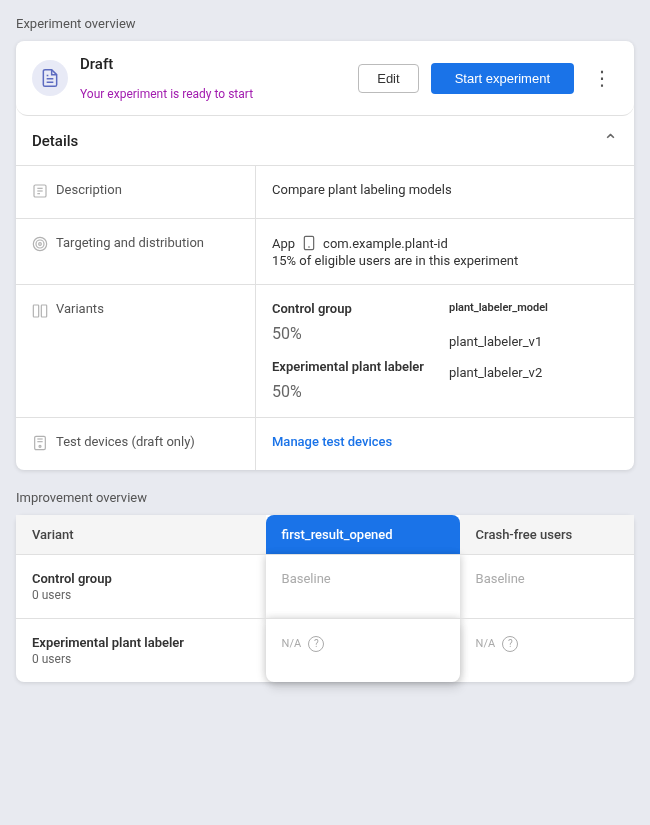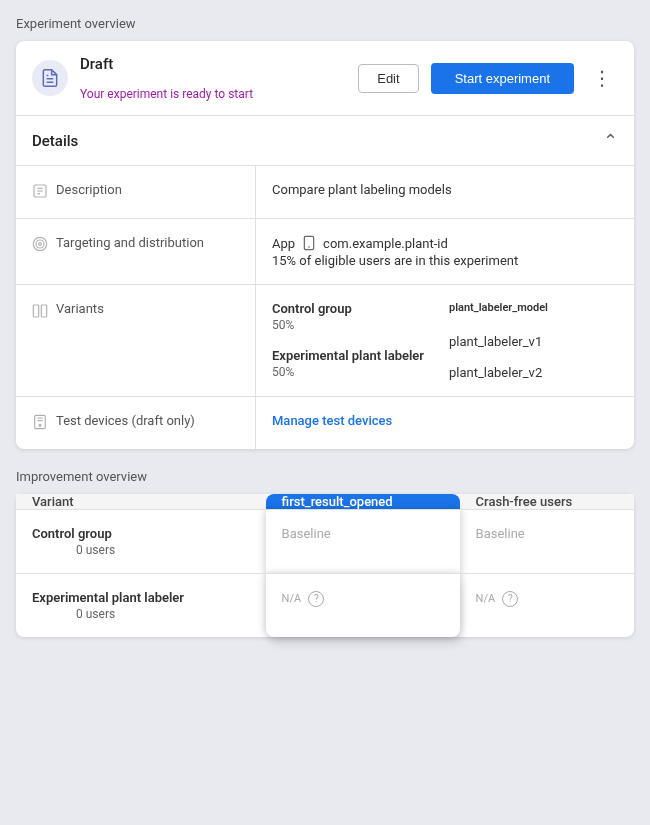--- a/index.html
+++ b/index.html
@@ -27,20 +27,21 @@
       margin-bottom: 20px;
       overflow: hidden;
     }
 
     
     .draft-header {
       display: flex;
       align-items: center;
       padding: 14px 16px;
       border-bottom: 1px solid #e0e0e0;
+      border-radius: 12px;
     }
     .draft-icon {
       width: 36px;
       height: 36px;
       background: #e8eaf6;
       border-radius: 50%;
       display: flex;
       align-items: center;
       justify-content: center;
       margin-right: 12px;
@@ -134,21 +135,21 @@
     }
     .detail-value {
       flex: 1;
       padding: 16px;
       font-size: 13px;
       color: #333;
     }
     .variant-item { margin-bottom: 16px; }
     .variant-item:last-child { margin-bottom: 0; }
     .variant-name { font-weight: 600; font-size: 13px; }
-    .variant-pct { font-size: 12px; color: #666; margin-top: 2px; }
+    .variant-pct { font-size: 16px; color: #666; margin-top: 8px; }
 
     .targeting-value .app-line {
       display: flex;
       align-items: center;
       gap: 6px;
       font-size: 13px;
     }
     .targeting-value .eligible-line {
       font-size: 13px;
       margin-top: 2px;
@@ -168,38 +169,38 @@
       border-radius: 8px;
       box-shadow: 0 1px 4px rgba(0,0,0,0.12);
       overflow: visible;
     }
     .improvement-table {
       width: 100%;
       border-collapse: collapse;
     }
     .improvement-table th {
       background: #f5f5f5;
-      padding: 0 16px;
+      padding: 12px 16px;
       text-align: left;
       font-size: 13px;
       font-weight: 500;
       color: #444;
       border-bottom: 1px solid #e0e0e0;
     }
     .improvement-table td {
       padding: 16px;
       font-size: 13px;
       color: #333;
       border-bottom: 1px solid #e0e0e0;
       vertical-align: top;
     }
     .improvement-table tr:last-child td { border-bottom: none; }
 
     .variant-row-name { font-weight: 600; font-size: 13px; }
-    .variant-row-users { font-size: 12px; color: #666; margin-top: 2px; margin-left: 44px; }
+    .variant-row-users { font-size: 12px; color: #666; margin-top: 2px; }
     .col-highlight-cell {
       background: #fff;
       box-shadow: -2px 0 8px rgba(0,0,0,0.12), 2px 0 8px rgba(0,0,0,0.12);
     }
     .col-highlight-cell-last {
       border-radius: 0 0 8px 8px;
       box-shadow: -2px 0 8px rgba(0,0,0,0.12), 2px 8px 8px rgba(0,0,0,0.08), 2px 0 8px rgba(0,0,0,0.12);
     }
 
     .baseline-text { color: #aaa; font-size: 13px; }

